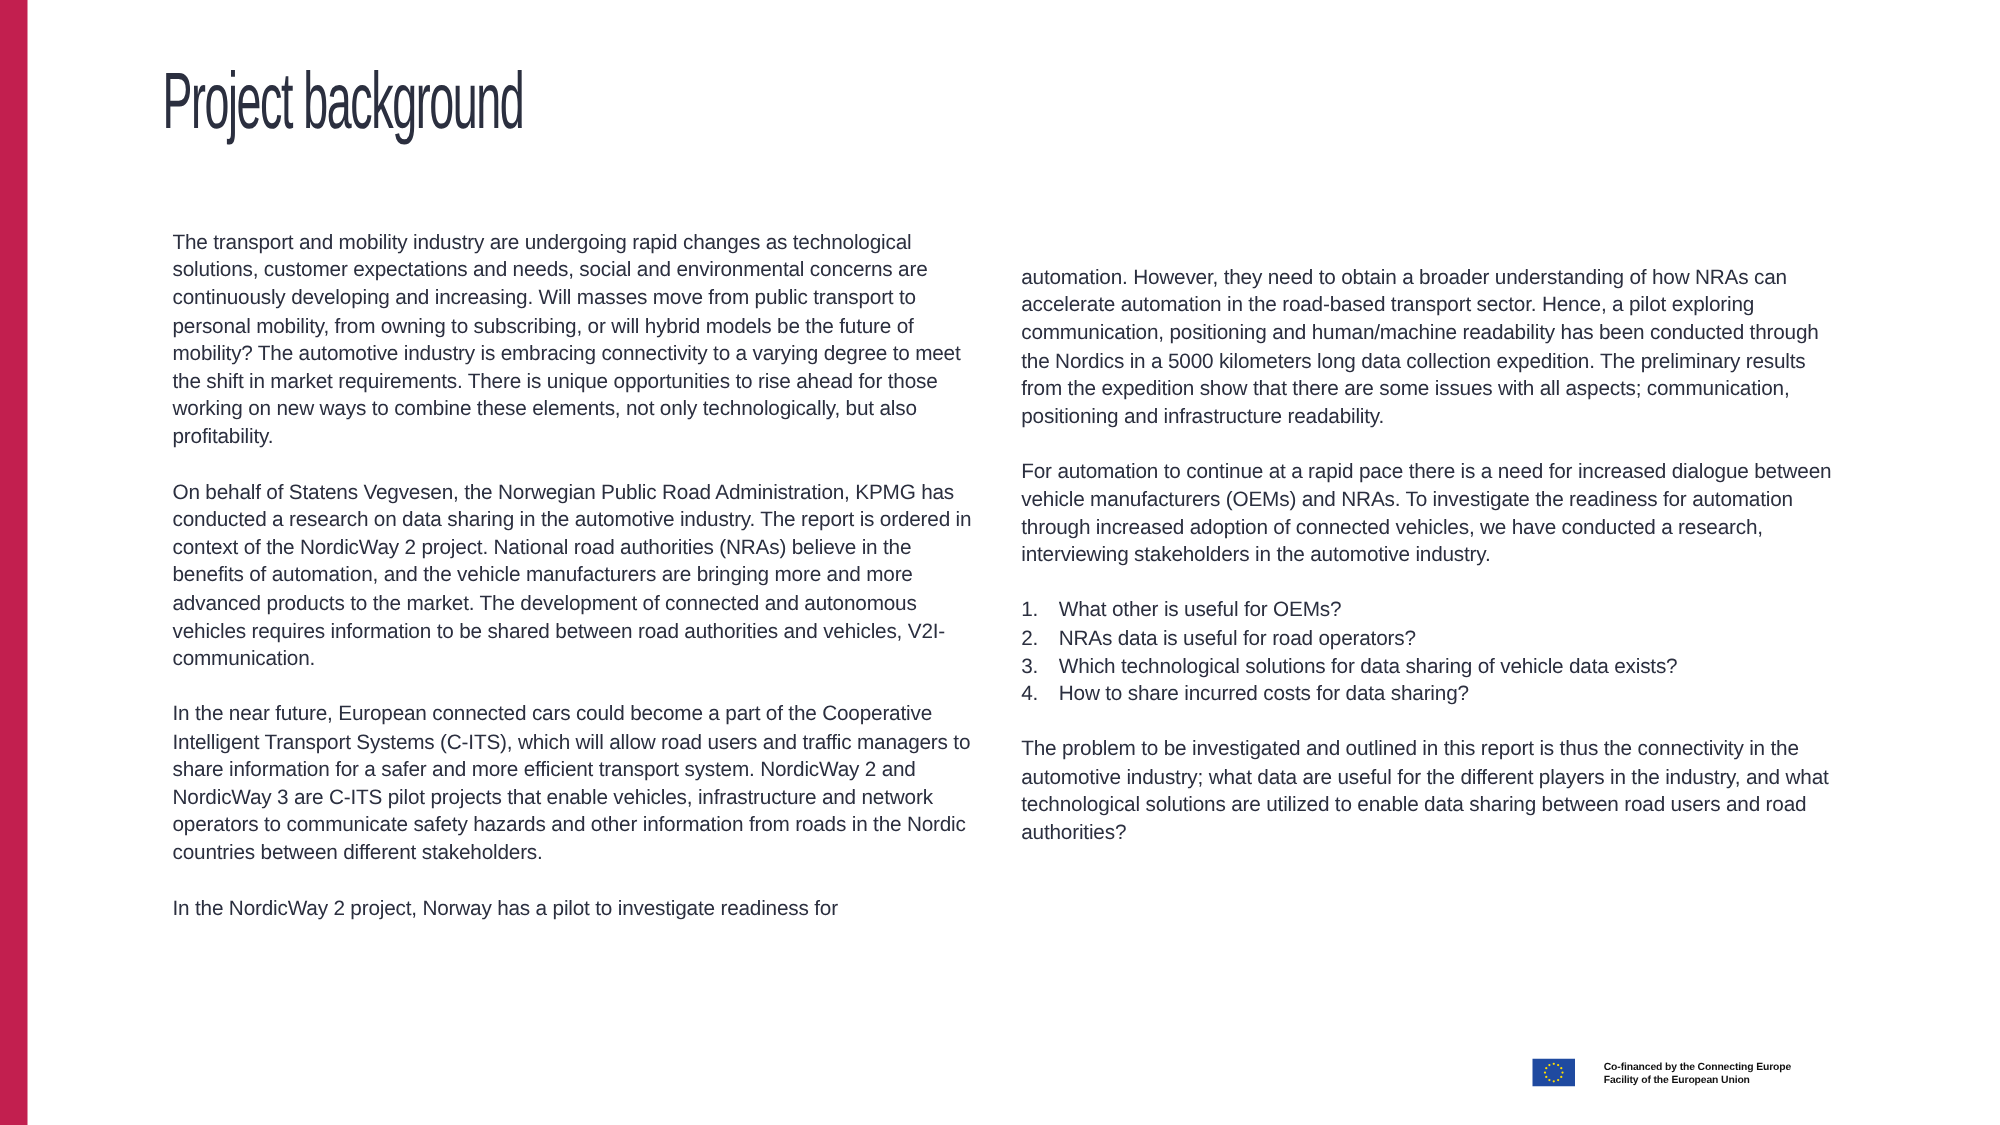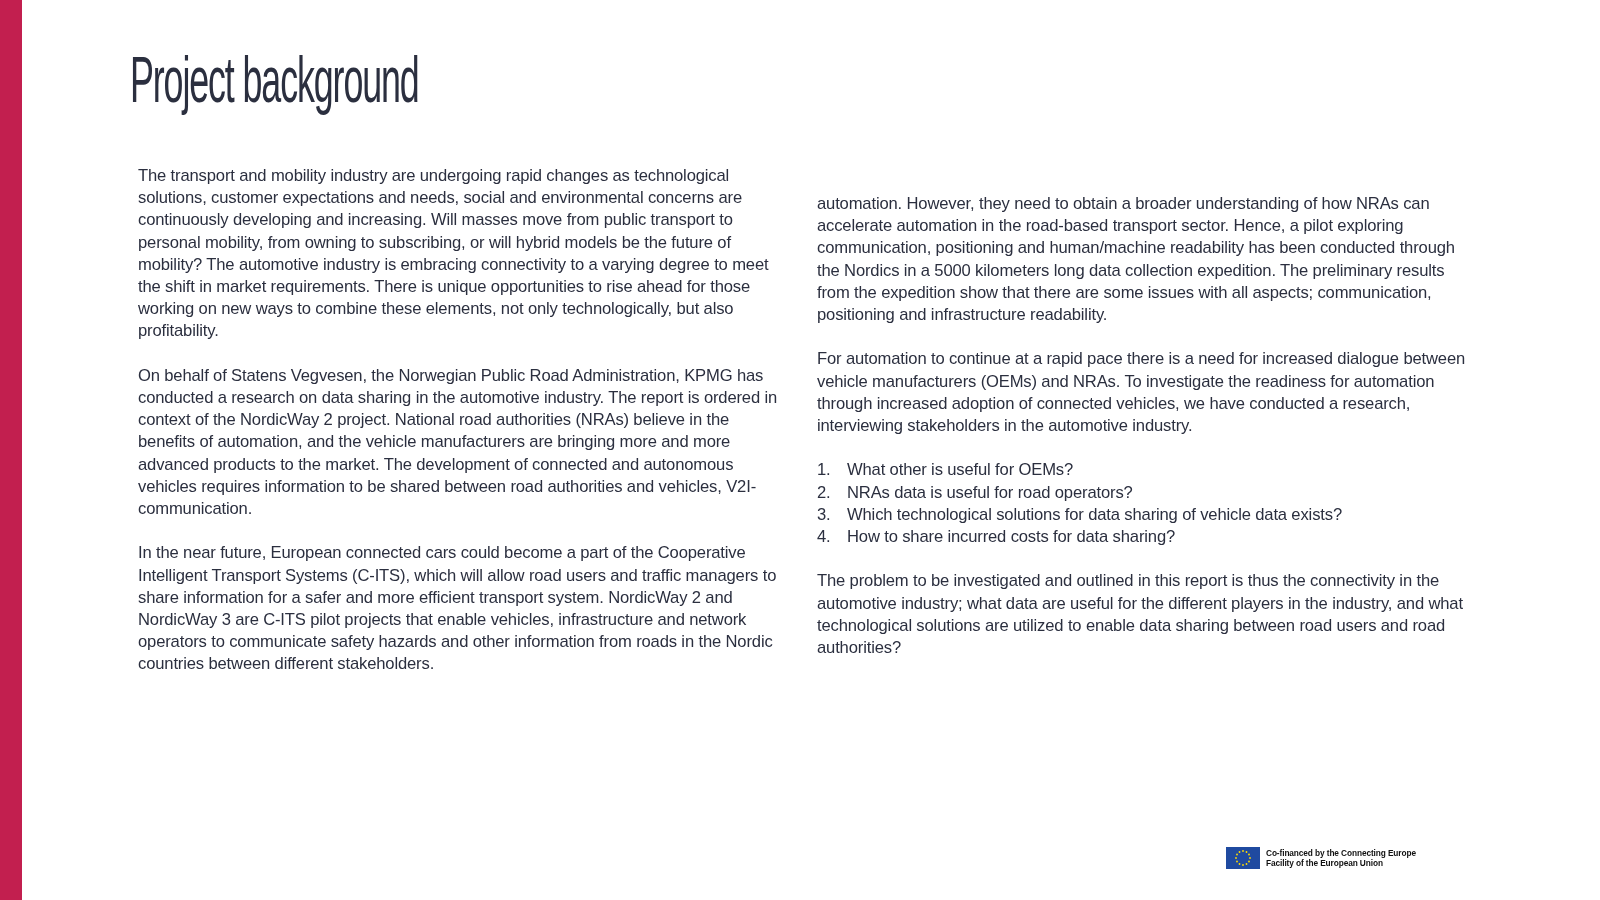--- a/index.html
+++ b/index.html
@@ -34,21 +34,21 @@
       line-height: 72px;
       color: #2b2f3f;
       letter-spacing: -2px;
       transform: scaleX(0.56);
       transform-origin: left top;
       white-space: nowrap;
       -webkit-text-stroke: 0px;
     }
     .column {
       position: absolute;
-      top: 165px;
+      top: 183px;
       font-size: 16.6px;
       line-height: 22.2px;
       letter-spacing: -0.15px;
       color: #2b2f3f;
     }
     .col-left {
       left: 138px;
       width: 640px;
     }
     .col-right {
@@ -75,21 +75,21 @@
       position: absolute;
       left: 0;
       top: 0;
     }
     .eu-footer {
       position: absolute;
       left: 1226px;
       top: 847px;
       display: flex;
       align-items: center;
-      gap: 6px;
+      gap: 23px;
     }
     .eu-flag {
       width: 34px;
       height: 22px;
       background: #1f4aa0;
       position: relative;
     }
     .eu-flag svg {
       position: absolute;
       left: 0;
@@ -109,20 +109,21 @@
 <body>
 
 <div class="accent-bar"></div>
 
 <h1 class="page-title">Project background</h1>
 
 <div class="column col-left">
   <p>The transport and mobility industry are undergoing rapid changes as technological solutions, customer expectations and needs, social and environmental concerns are continuously developing and increasing. Will masses move from public transport to personal mobility, from owning to subscribing, or will hybrid models be the future of mobility? The automotive industry is embracing connectivity to a varying degree to meet the shift in market requirements. There is unique opportunities to rise ahead for those working on new ways to combine these elements, not only technologically, but also profitability.</p>
   <p>On behalf of Statens Vegvesen, the Norwegian Public Road Administration, KPMG has conducted a research on data sharing in the automotive industry. The report is ordered in context of the NordicWay 2 project. National road authorities (NRAs) believe in the benefits of automation, and the vehicle manufacturers are bringing more and more advanced products to the market. The development of connected and autonomous vehicles requires information to be shared between road authorities and vehicles, V2I-communication.</p>
   <p>In the near future, European connected cars could become a part of the Cooperative Intelligent Transport Systems (C-ITS), which will allow road users and traffic managers to share information for a safer and more efficient transport system. NordicWay 2 and NordicWay 3 are C-ITS pilot projects that enable vehicles, infrastructure and network operators to communicate safety hazards and other information from roads in the Nordic countries between different stakeholders.</p>
+  <p class="tight">In the NordicWay 2 project, Norway has a pilot to investigate readiness for</p>
 </div>
 
 <div class="column col-right">
   <p>automation. However, they need to obtain a broader understanding of how NRAs can accelerate automation in the road-based transport sector. Hence, a pilot exploring communication, positioning and human/machine readability has been conducted through the Nordics in a 5000 kilometers long data collection expedition. The preliminary results from the expedition show that there are some issues with all aspects; communication, positioning and infrastructure readability.</p>
   <p>For automation to continue at a rapid pace there is a need for increased dialogue between vehicle manufacturers (OEMs) and NRAs. To investigate the readiness for automation through increased adoption of connected vehicles, we have conducted a research, interviewing stakeholders in the automotive industry.</p>
   <ol>
     <li>
       <span class="num">1.</span>
       <span>What other is useful for OEMs?</span>
     </li>

